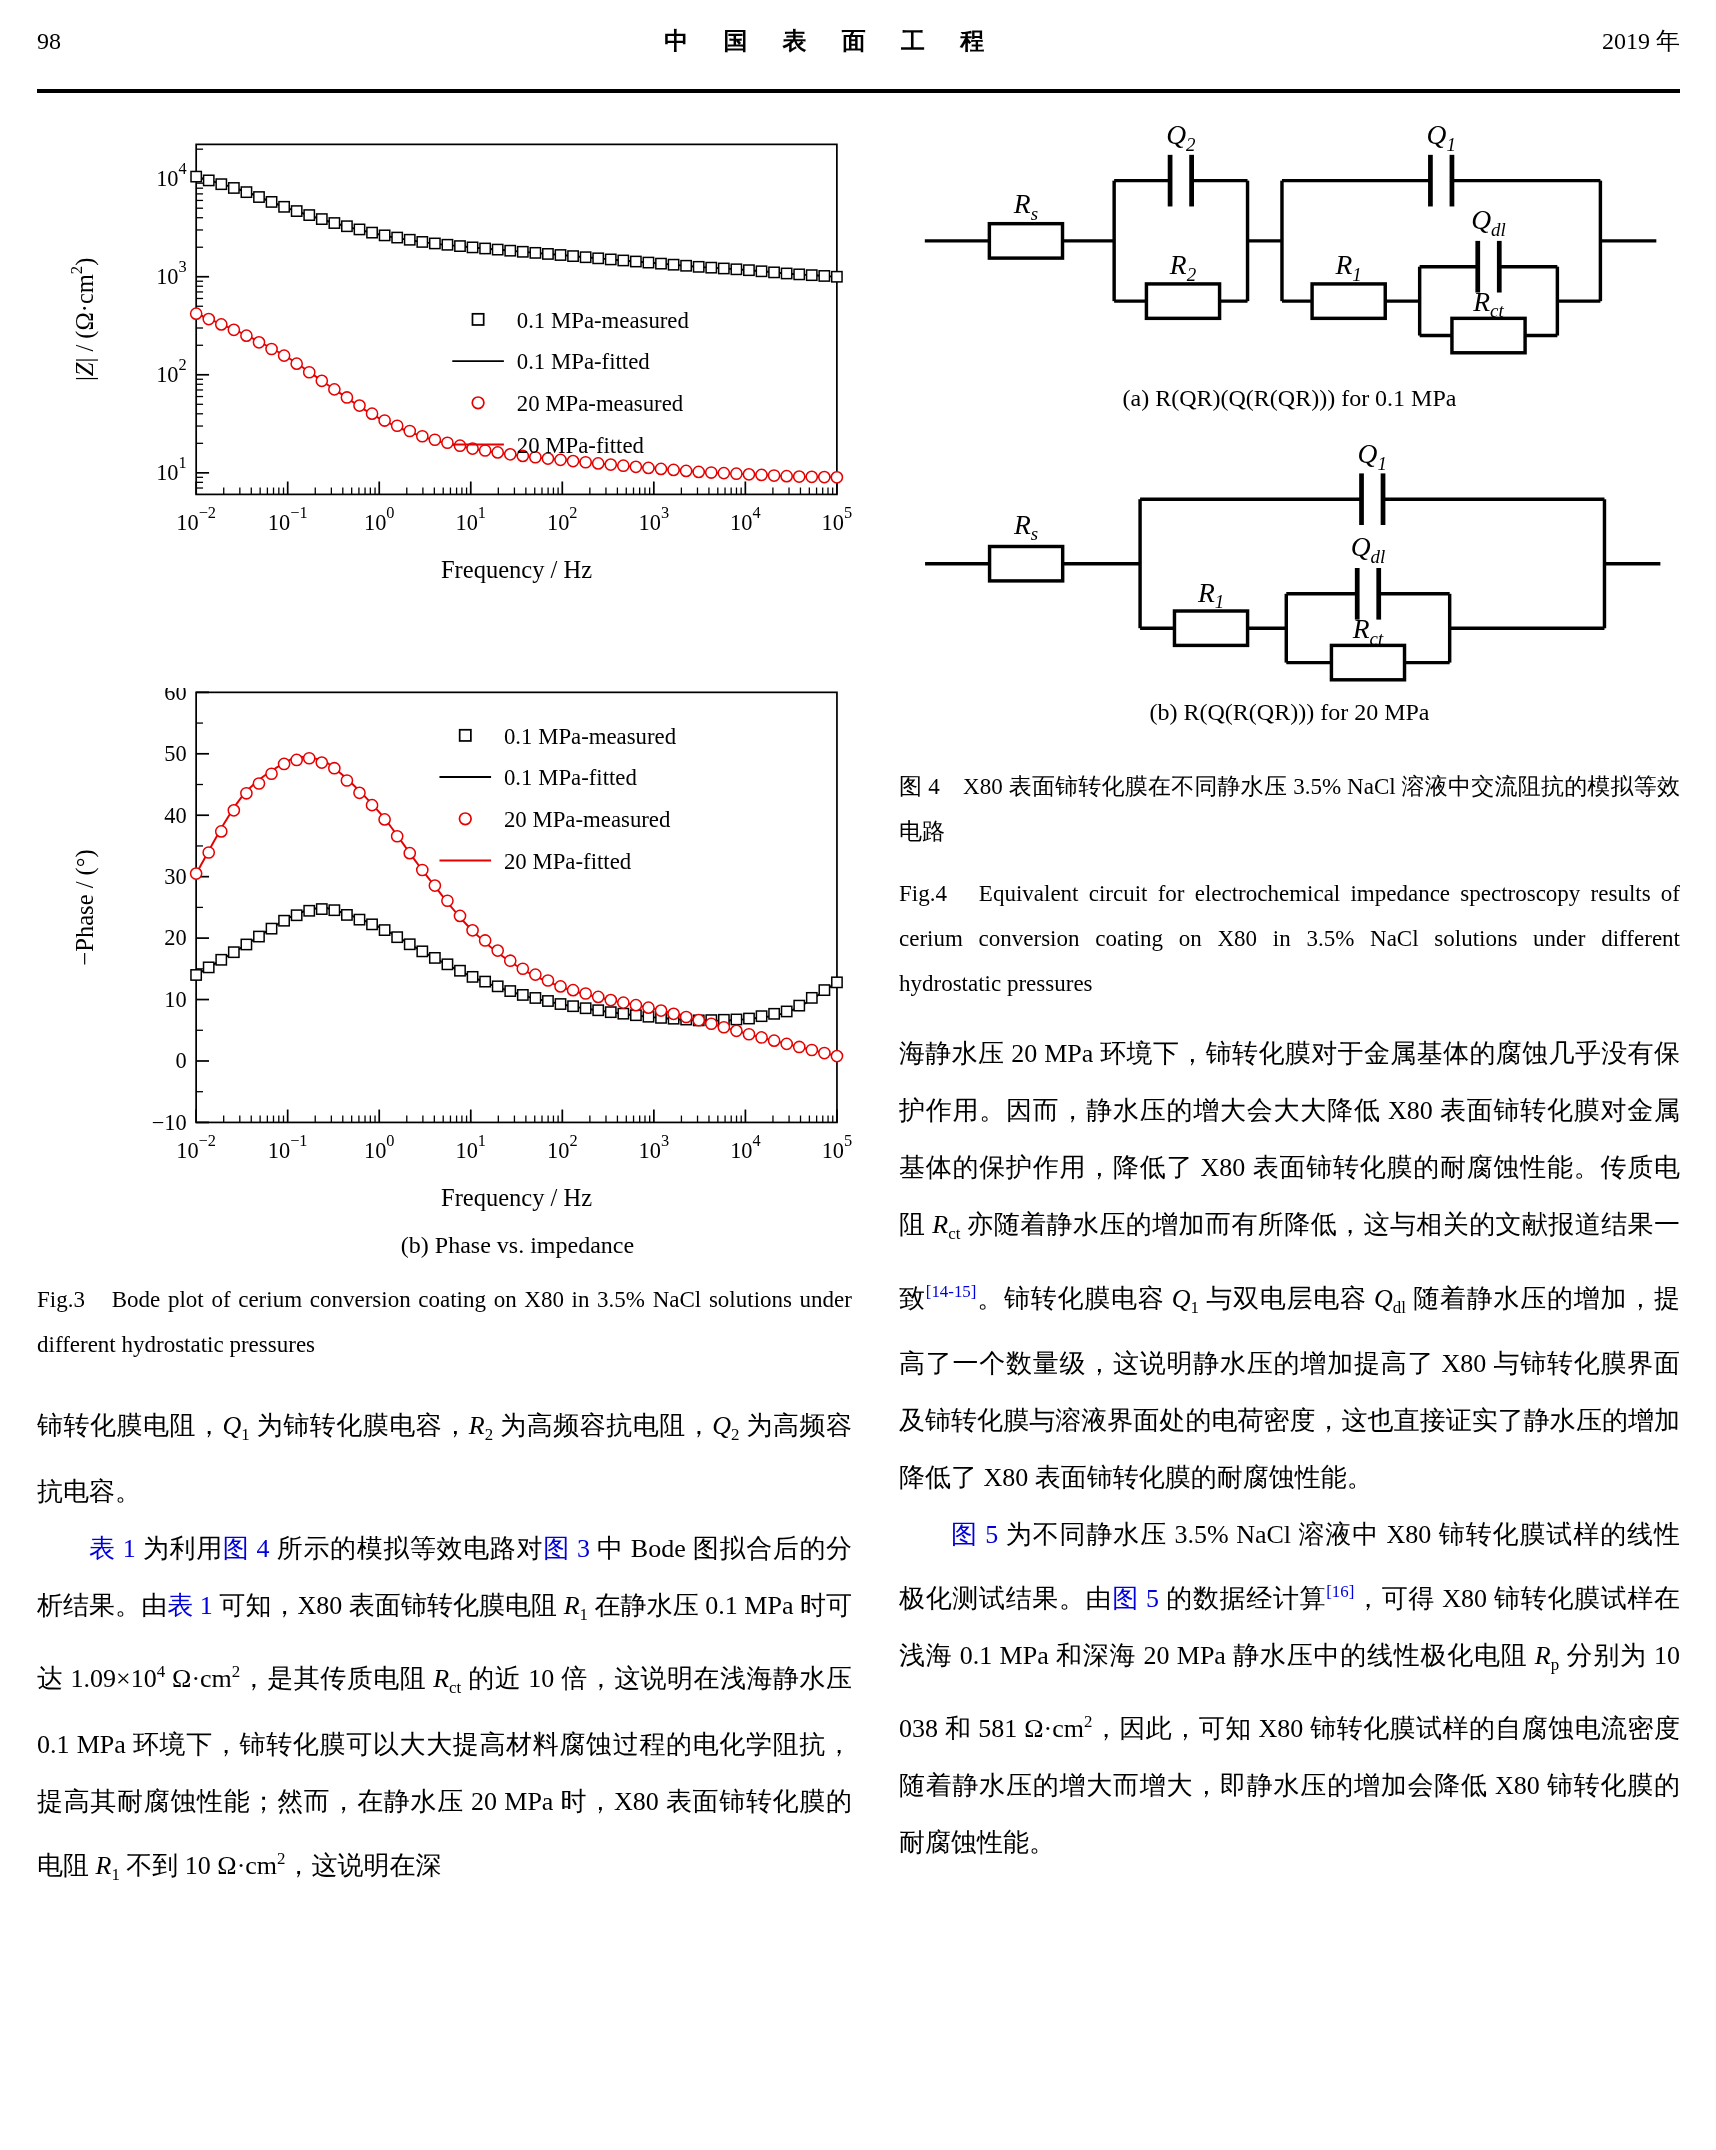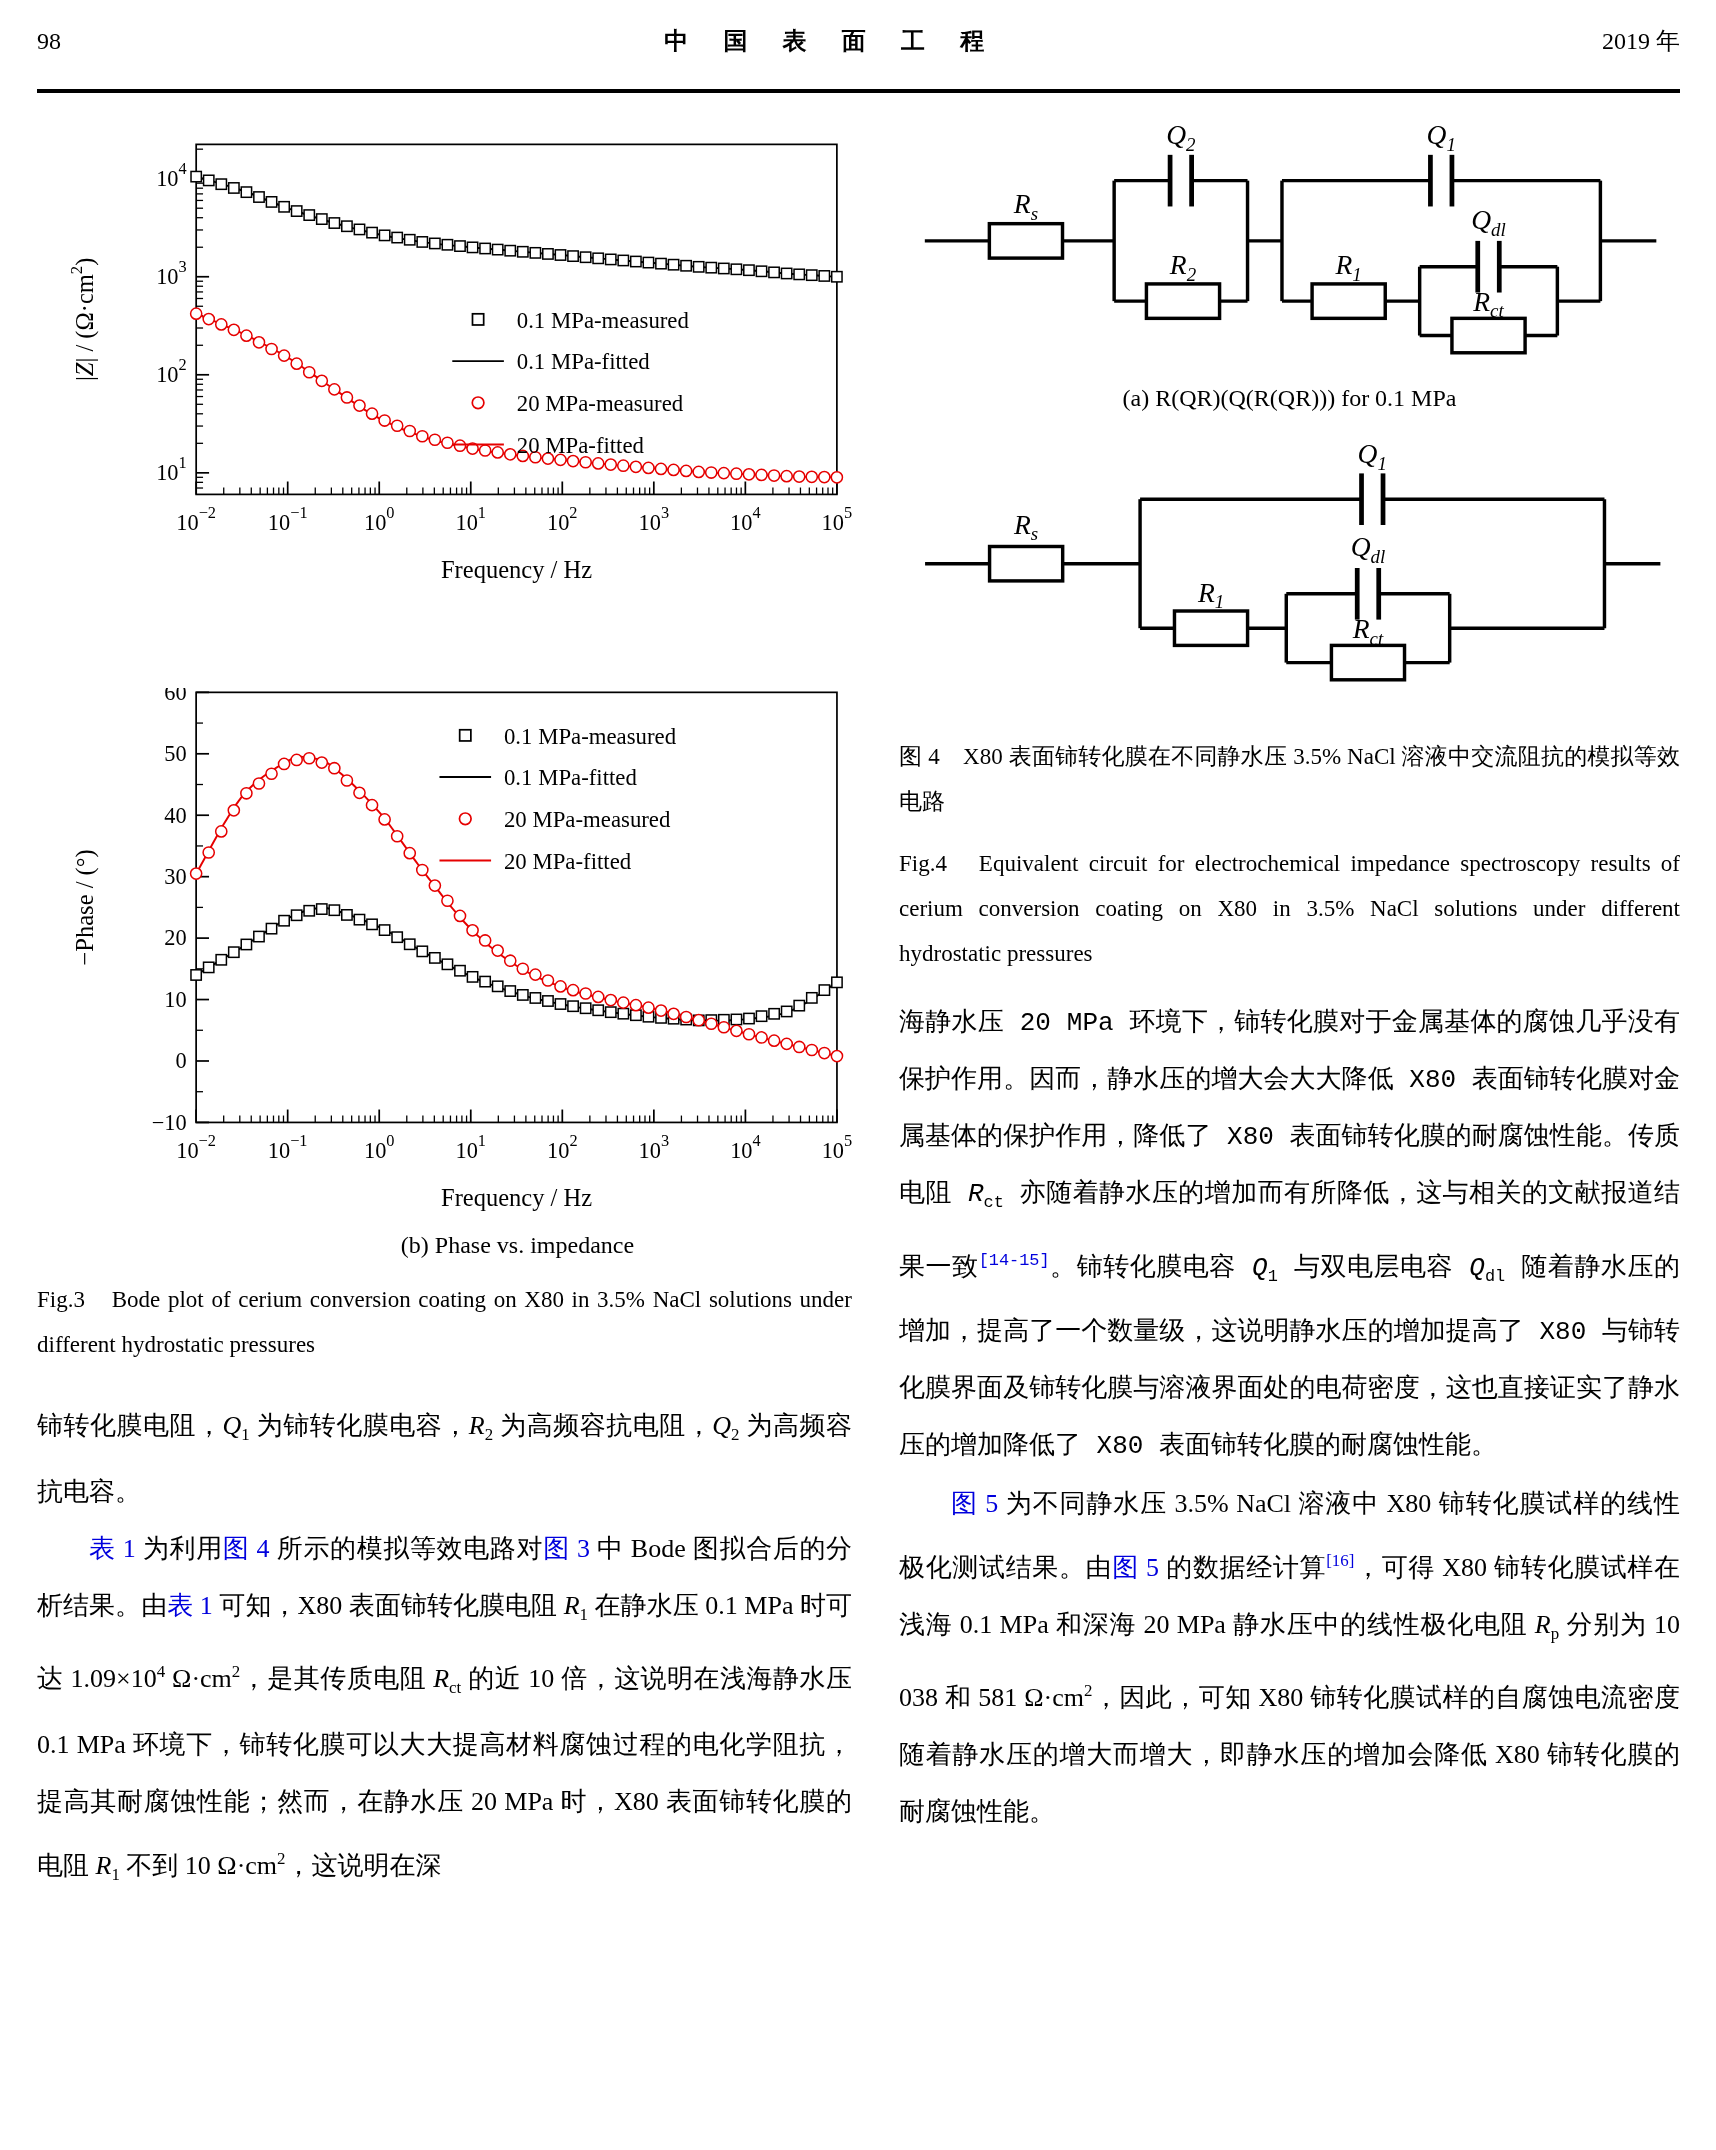--- a/index.html
+++ b/index.html
@@ -17,21 +17,21 @@
   .circap{font-size:24px;height:30px;line-height:30px;text-align:center;}
   #chart-b{margin-top:99px;}
   #circuit-b{margin-top:26px;}
   .figcap{font-size:23px;line-height:45px;text-align:justify;}
   .figcap.first{margin-top:17px;}
   .figcap.en{margin-top:17px;}
   .figcap4.first{margin-top:37px;}
   p.body{font-size:26px;line-height:57px;text-align:justify;margin:0;text-indent:2em;}
   p.body.nofirst{text-indent:0;}
   .leftc p.body.nofirst{margin-top:30px;}
-  .rightc p.body.nofirst{margin-top:19.4px;font-family:Liberation Mono, monospace;}
+  .rightc p.body.nofirst{margin-top:19.4px;}
   .ref{color:#0000dd;}
   sup,sub{font-size:0.65em;}
   i{font-style:italic;}
 </style>
 </head>
 <body>
 
 <div id="page">
 
   <div class="hdr">
@@ -572,20 +572,21 @@
           <line x1="1115" y1="300" x2="1115" y2="420"></line>
       </g>
       <g font-size="64" font-style="italic" text-anchor="middle">
         <text x="295" y="220"><tspan>R</tspan><tspan dy="16" font-size="44">s</tspan></text>
         <text x="1100" y="55"><tspan>Q</tspan><tspan dy="16" font-size="44">1</tspan></text>
         <text x="725" y="378"><tspan>R</tspan><tspan dy="16" font-size="44">1</tspan></text>
         <text x="1090" y="272"><tspan>Q</tspan><tspan dy="16" font-size="44">dl</tspan></text>
         <text x="1090" y="462"><tspan>R</tspan><tspan dy="16" font-size="44">ct</tspan></text>
       </g>
     </svg>
+    <div class="circap">(b) R(Q(R(QR))) for 20 MPa</div>
 
     <div class="figcap figcap4 first">图 4　X80 表面铈转化膜在不同静水压 3.5% NaCl 溶液中交流阻抗的模拟等效电路</div>
     <div class="figcap en">Fig.4　Equivalent circuit for electrochemical impedance spectroscopy results of cerium conversion coating on X80 in 3.5% NaCl solutions under different hydrostatic pressures</div>
 
     <p class="body nofirst">海静水压 20 MPa 环境下，铈转化膜对于金属基体的腐蚀几乎没有保护作用。因而，静水压的增大会大大降低 X80 表面铈转化膜对金属基体的保护作用，降低了 X80 表面铈转化膜的耐腐蚀性能。传质电阻 <i>R</i><sub>ct</sub> 亦随着静水压的增加而有所降低，这与相关的文献报道结果一致<sup><span class="ref">[14-15]</span></sup>。铈转化膜电容 <i>Q</i><sub>1</sub> 与双电层电容 <i>Q</i><sub>dl</sub> 随着静水压的增加，提高了一个数量级，这说明静水压的增加提高了 X80 与铈转化膜界面及铈转化膜与溶液界面处的电荷密度，这也直接证实了静水压的增加降低了 X80 表面铈转化膜的耐腐蚀性能。</p>
     <p class="body"><span class="ref">图 5</span> 为不同静水压 3.5% NaCl 溶液中 X80 铈转化膜试样的线性极化测试结果。由<span class="ref">图 5</span> 的数据经计算<sup><span class="ref">[16]</span></sup>，可得 X80 铈转化膜试样在浅海 0.1 MPa 和深海 20 MPa 静水压中的线性极化电阻 <i>R</i><sub>p</sub> 分别为 10 038 和 581 Ω·cm<sup>2</sup>，因此，可知 X80 铈转化膜试样的自腐蚀电流密度随着静水压的增大而增大，即静水压的增加会降低 X80 铈转化膜的耐腐蚀性能。</p>
   </div>
 
 </div>
 

